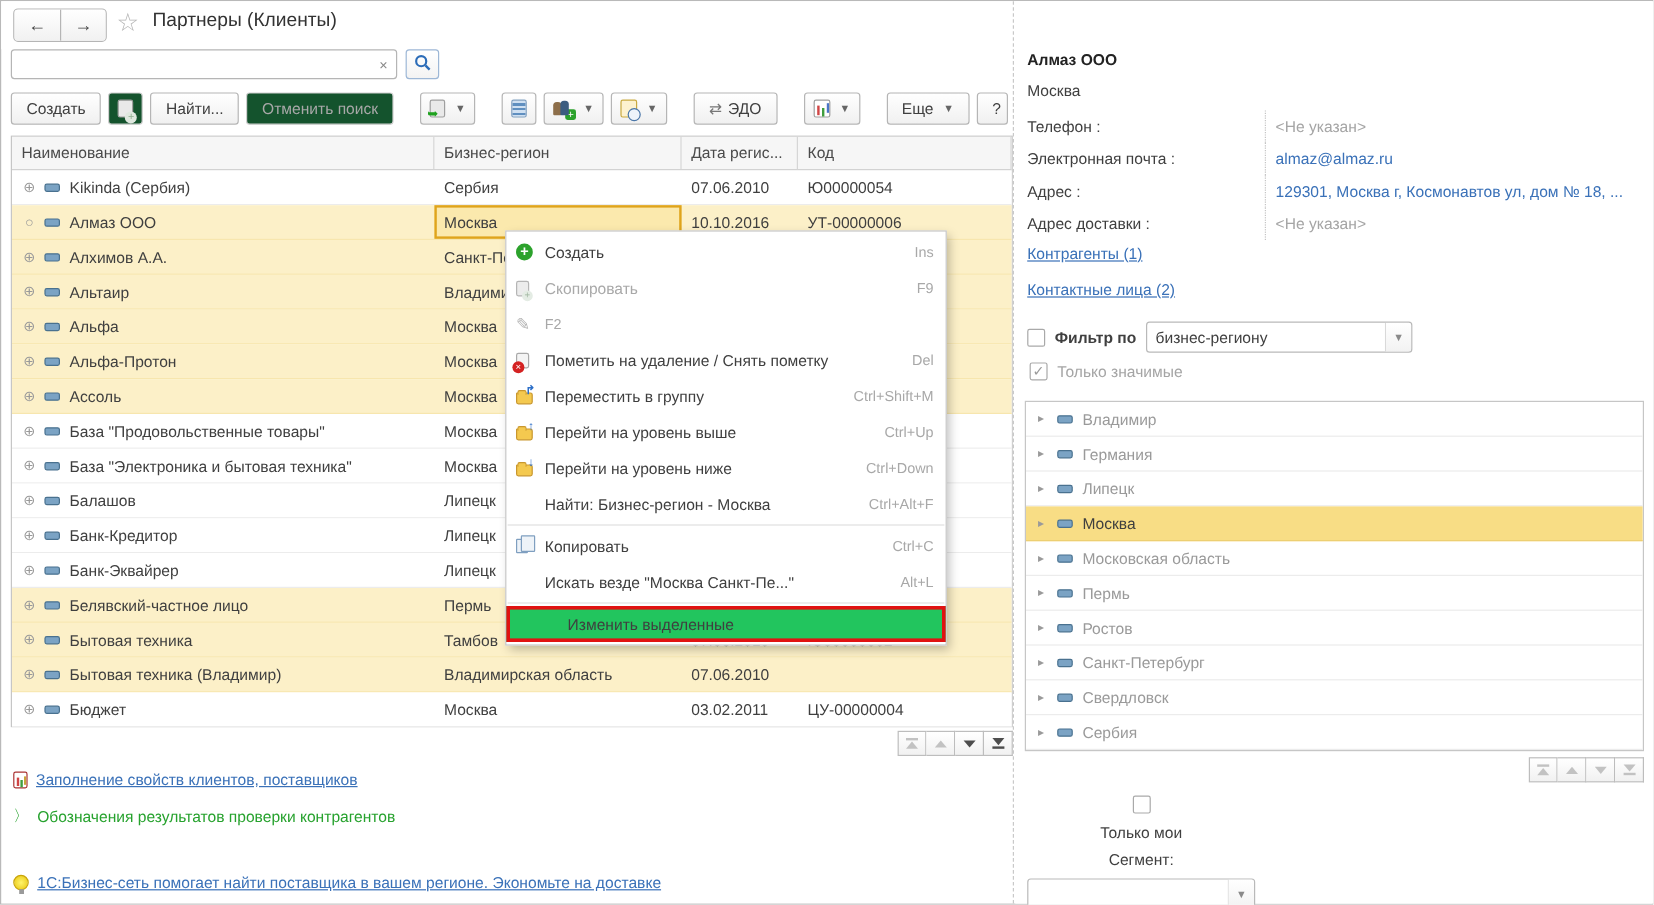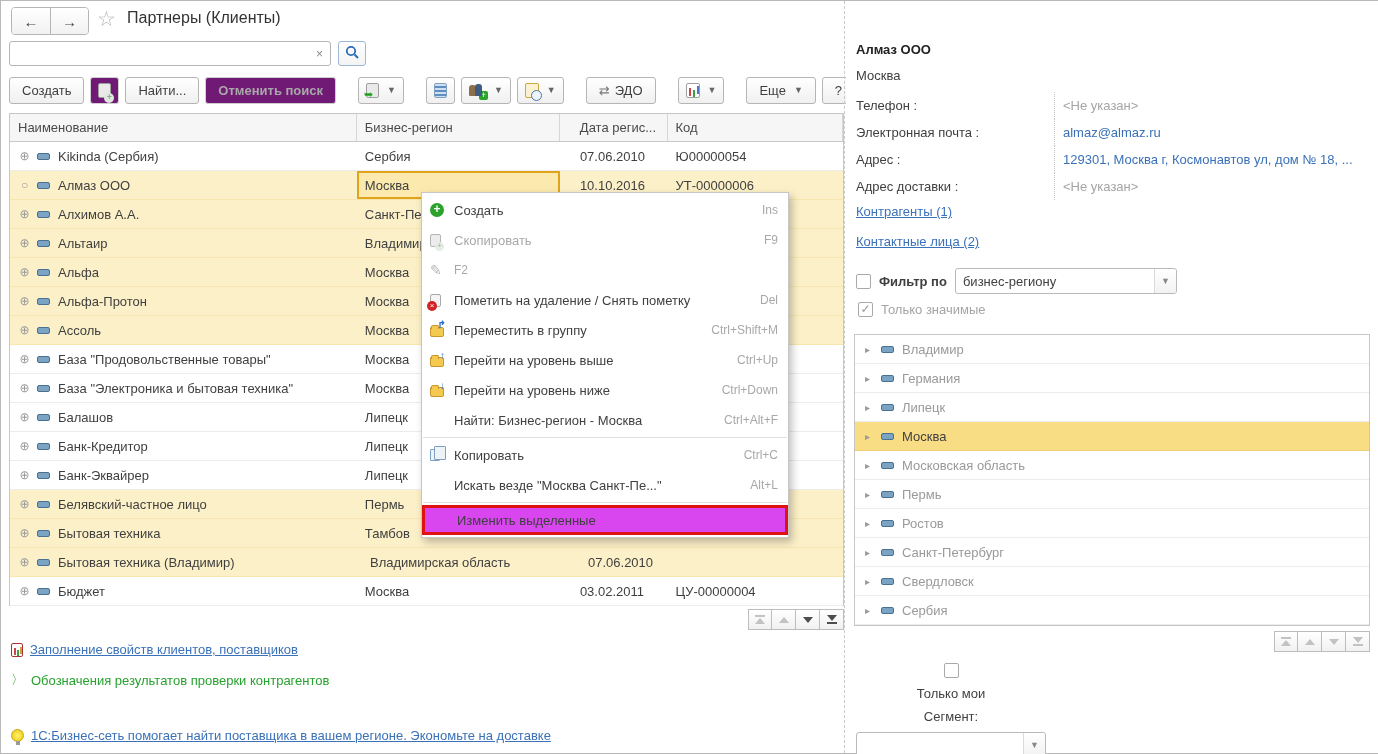--- a/index.html
+++ b/index.html
@@ -21,21 +21,21 @@
   
   .searchrow { position:absolute; left:8px; top:40px; height:28px; }
   .searchbox { position:absolute; left:0; top:0; width:322px; height:25px; border:1px solid #b5b5b5; border-radius:3px; background:#fff; }
   .searchbox input { position:absolute; left:4px; top:1px; right:22px; height:21px; border:none; outline:none; font-size:13px; }
   .searchbox .clear { position:absolute; right:2px; top:3px; width:17px; height:17px; border:none; background:transparent; color:#888; font-size:12px; cursor:pointer; }
   .searchbtn { position:absolute; left:329px; top:0; width:28px; height:25px; border:1px solid #9db7d6; border-radius:3px; background:linear-gradient(#fff,#f3f3f3); cursor:pointer; }
 
   
   .toolbar { position:absolute; left:8px; top:74px; height:30px; display:flex; align-items:center; gap:6px; }
   .tbtn { height:27px; border:1px solid #b5b5b5; border-radius:3px; background:linear-gradient(#fff,#f0f0f0); padding:0 12px; font-size:13px; color:#3f3f3f; cursor:pointer; display:flex; align-items:center; gap:5px; }
-  .tbtn.disabled { color:#a8a8a8; background:#701a75; border-color:#cfcfcf;font-weight:bold; }
+  .tbtn.disabled { color:#a8a8a8; background:#14532d; border-color:#cfcfcf; }
   .tbtn.iconbtn { padding:0 7px; }
   .caret { font-size:9px; color:#666; margin-left:3px; }
   .sep6 { width:10px; }
   
   .i-doc { width:13px; height:15px; background:#e9e9e9; border:1px solid #9f9f9f; border-radius:2px; position:relative; }
   .i-doc.green::after { content:"➥"; position:absolute; left:-3px; bottom:-4px; color:#1ea11e; font-size:11px; }
   .i-doc.plus::after { content:"+"; position:absolute; right:-4px; bottom:-6px; color:#8fae8f; background:#dfe8df; border-radius:50%; width:10px; height:10px; line-height:9px; font-size:9px; text-align:center; }
   .i-list { width:13px; height:15px; border:1px solid #7f9fc0; border-radius:2px; background:repeating-linear-gradient(#cfe0f2 0 2px, #5f8fc0 2px 4px); }
   .i-people { width:17px; height:15px; position:relative; }
   .i-people::before { content:""; position:absolute; left:0; top:2px; width:7px; height:11px; background:#8d6e4a; border-radius:3px 3px 1px 1px; }
@@ -50,21 +50,21 @@
 
   
   .grid { position:absolute; left:8px; top:112px; width:835px; height:493px; border:1px solid #c6c6c6; background:#fff; }
   .ghead { display:flex; height:28px; background:#f6f6f6; border-bottom:1px solid #c9c9c9; color:#4a4a4a; }
   .ghead .hc { padding:6px 0 0 8px; border-right:1px solid #d6d6d6; overflow:hidden; white-space:nowrap; }
   .grow { display:flex; height:29px; border-bottom:1px solid #ececec; background:#fff; align-items:center; }
   .grow.yellow { background:#fcf0c8; border-bottom:1px solid #f7e6ae; }
   .gc { overflow:hidden; white-space:nowrap; padding-left:8px; height:100%; display:flex; align-items:center; }
   .c-name { width:352px; }
   .c-region { width:206px; }
-  .c-date { width:97px;margin-left:12px; }
+  .c-date { width:97px; }
   .c-code { width:178px; }
   .rowicons { display:flex; align-items:center; gap:6px; margin-right:8px; }
   .exp { color:#9a9a9a; font-size:12px; width:13px; text-align:center; }
   .dash { width:13px; height:7px; background:#7ba3c4; border:1px solid #49718f; border-radius:2px; }
   .sel-cell { outline:2px solid #dfa41c; outline-offset:-2px; background:#fbe9ad; }
 
   
   .pager { position:absolute; left:8px; top:608px; width:835px; display:flex; justify-content:flex-end; }
   .pgbtn { width:24px; height:21px; border:1px solid #bdbdbd; background:linear-gradient(#fff,#f1f1f1); display:flex; align-items:center; justify-content:center; cursor:pointer; }
   .pgbtn + .pgbtn { border-left:none; }
@@ -88,21 +88,21 @@
   .bulb::after { content:""; position:absolute; left:4px; bottom:-4px; width:4px; height:4px; background:#9a9a9a; }
 
   
   .cmenu { position:absolute; left:420px; top:191px; width:368px; background:#fff; border:1px solid #c6c6c6; box-shadow:3px 4px 8px rgba(0,0,0,.25); padding:2px 0; z-index:50; }
   .mi { height:30px; display:flex; align-items:center; padding:0 10px 0 8px; cursor:pointer; }
   .mi .ic { width:24px; display:flex; align-items:center; justify-content:flex-start; }
   .mi .lbl { flex:1; }
   .mi .sc { color:#a8a8a8; font-size:12px; }
   .mi.disabled .lbl { color:#a9a9a9; }
   .msep { height:1px; background:#e0e0e0; margin:2px 1px; }
-  .mi.hl { background:#d946ef; border:3px solid #e01212; height:30px; padding-left:8px; }
+  .mi.hl { background:#22c55e; border:3px solid #e01212; height:30px; padding-left:24px; }
   
   .mic-create { width:14px; height:14px; border-radius:50%; background:#2ca22c; color:#fff; font-size:12px; line-height:13px; text-align:center; font-weight:bold; }
   .mic-copydoc { width:11px; height:13px; background:#ececec; border:1px solid #b5b5b5; border-radius:2px; position:relative; }
   .mic-copydoc::after { content:"+"; position:absolute; right:-4px; bottom:-5px; color:#9fb59f; background:#e4ece4; border-radius:50%; width:9px; height:9px; line-height:8px; font-size:8px; text-align:center; }
   .mic-pencil { color:#b5b5b5; font-size:14px; }
   .mic-delmark { width:11px; height:13px; background:#f4f4f4; border:1px solid #a9a9a9; border-radius:2px; position:relative; }
   .mic-delmark::after { content:"×"; position:absolute; left:-4px; bottom:-5px; width:10px; height:10px; background:#d42222; color:#fff; border-radius:50%; font-size:8px; line-height:9px; text-align:center; }
   .mic-folder { width:14px; height:10px; background:#f4c94f; border:1px solid #c9972e; border-radius:1px 2px 2px 2px; position:relative; margin-top:3px; }
   .mic-folder::before { content:""; position:absolute; left:0; top:-3px; width:6px; height:3px; background:#f4c94f; border:1px solid #c9972e; border-bottom:none; border-radius:2px 2px 0 0; }
   .mic-folder.mup::after { content:"↑"; position:absolute; right:-2px; top:-8px; color:#2d6fc8; font-size:10px; font-weight:bold; }

